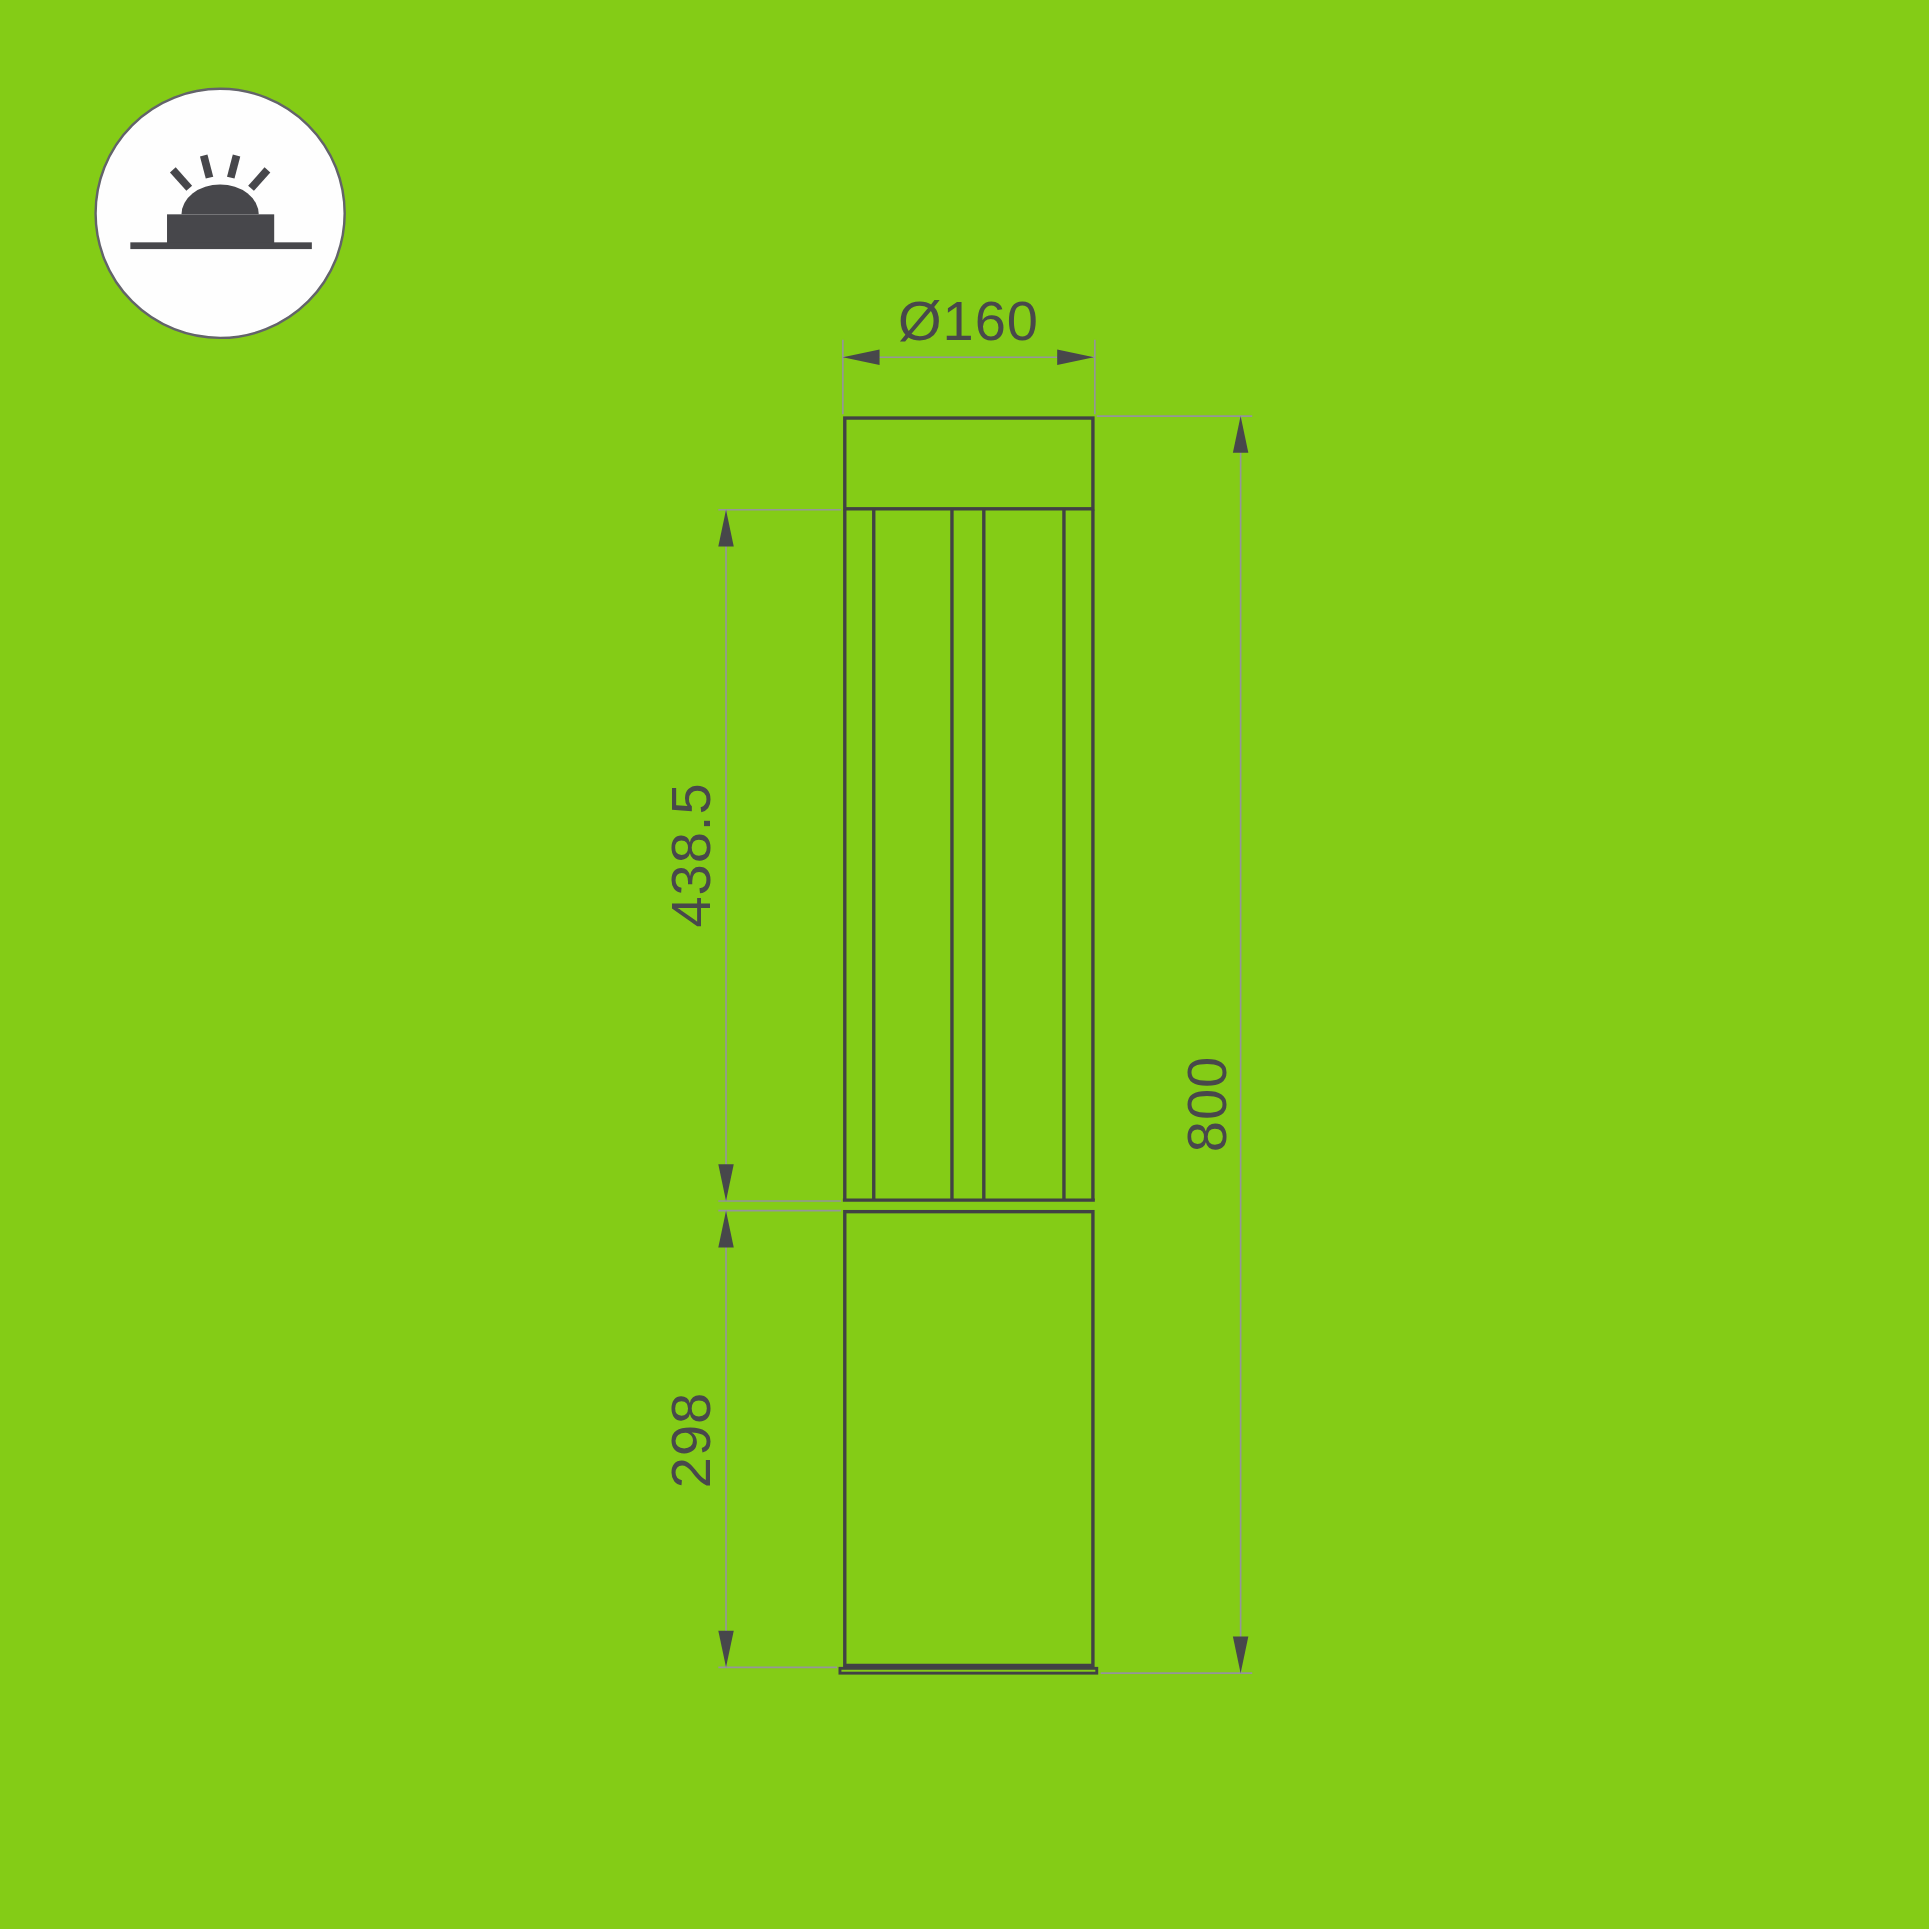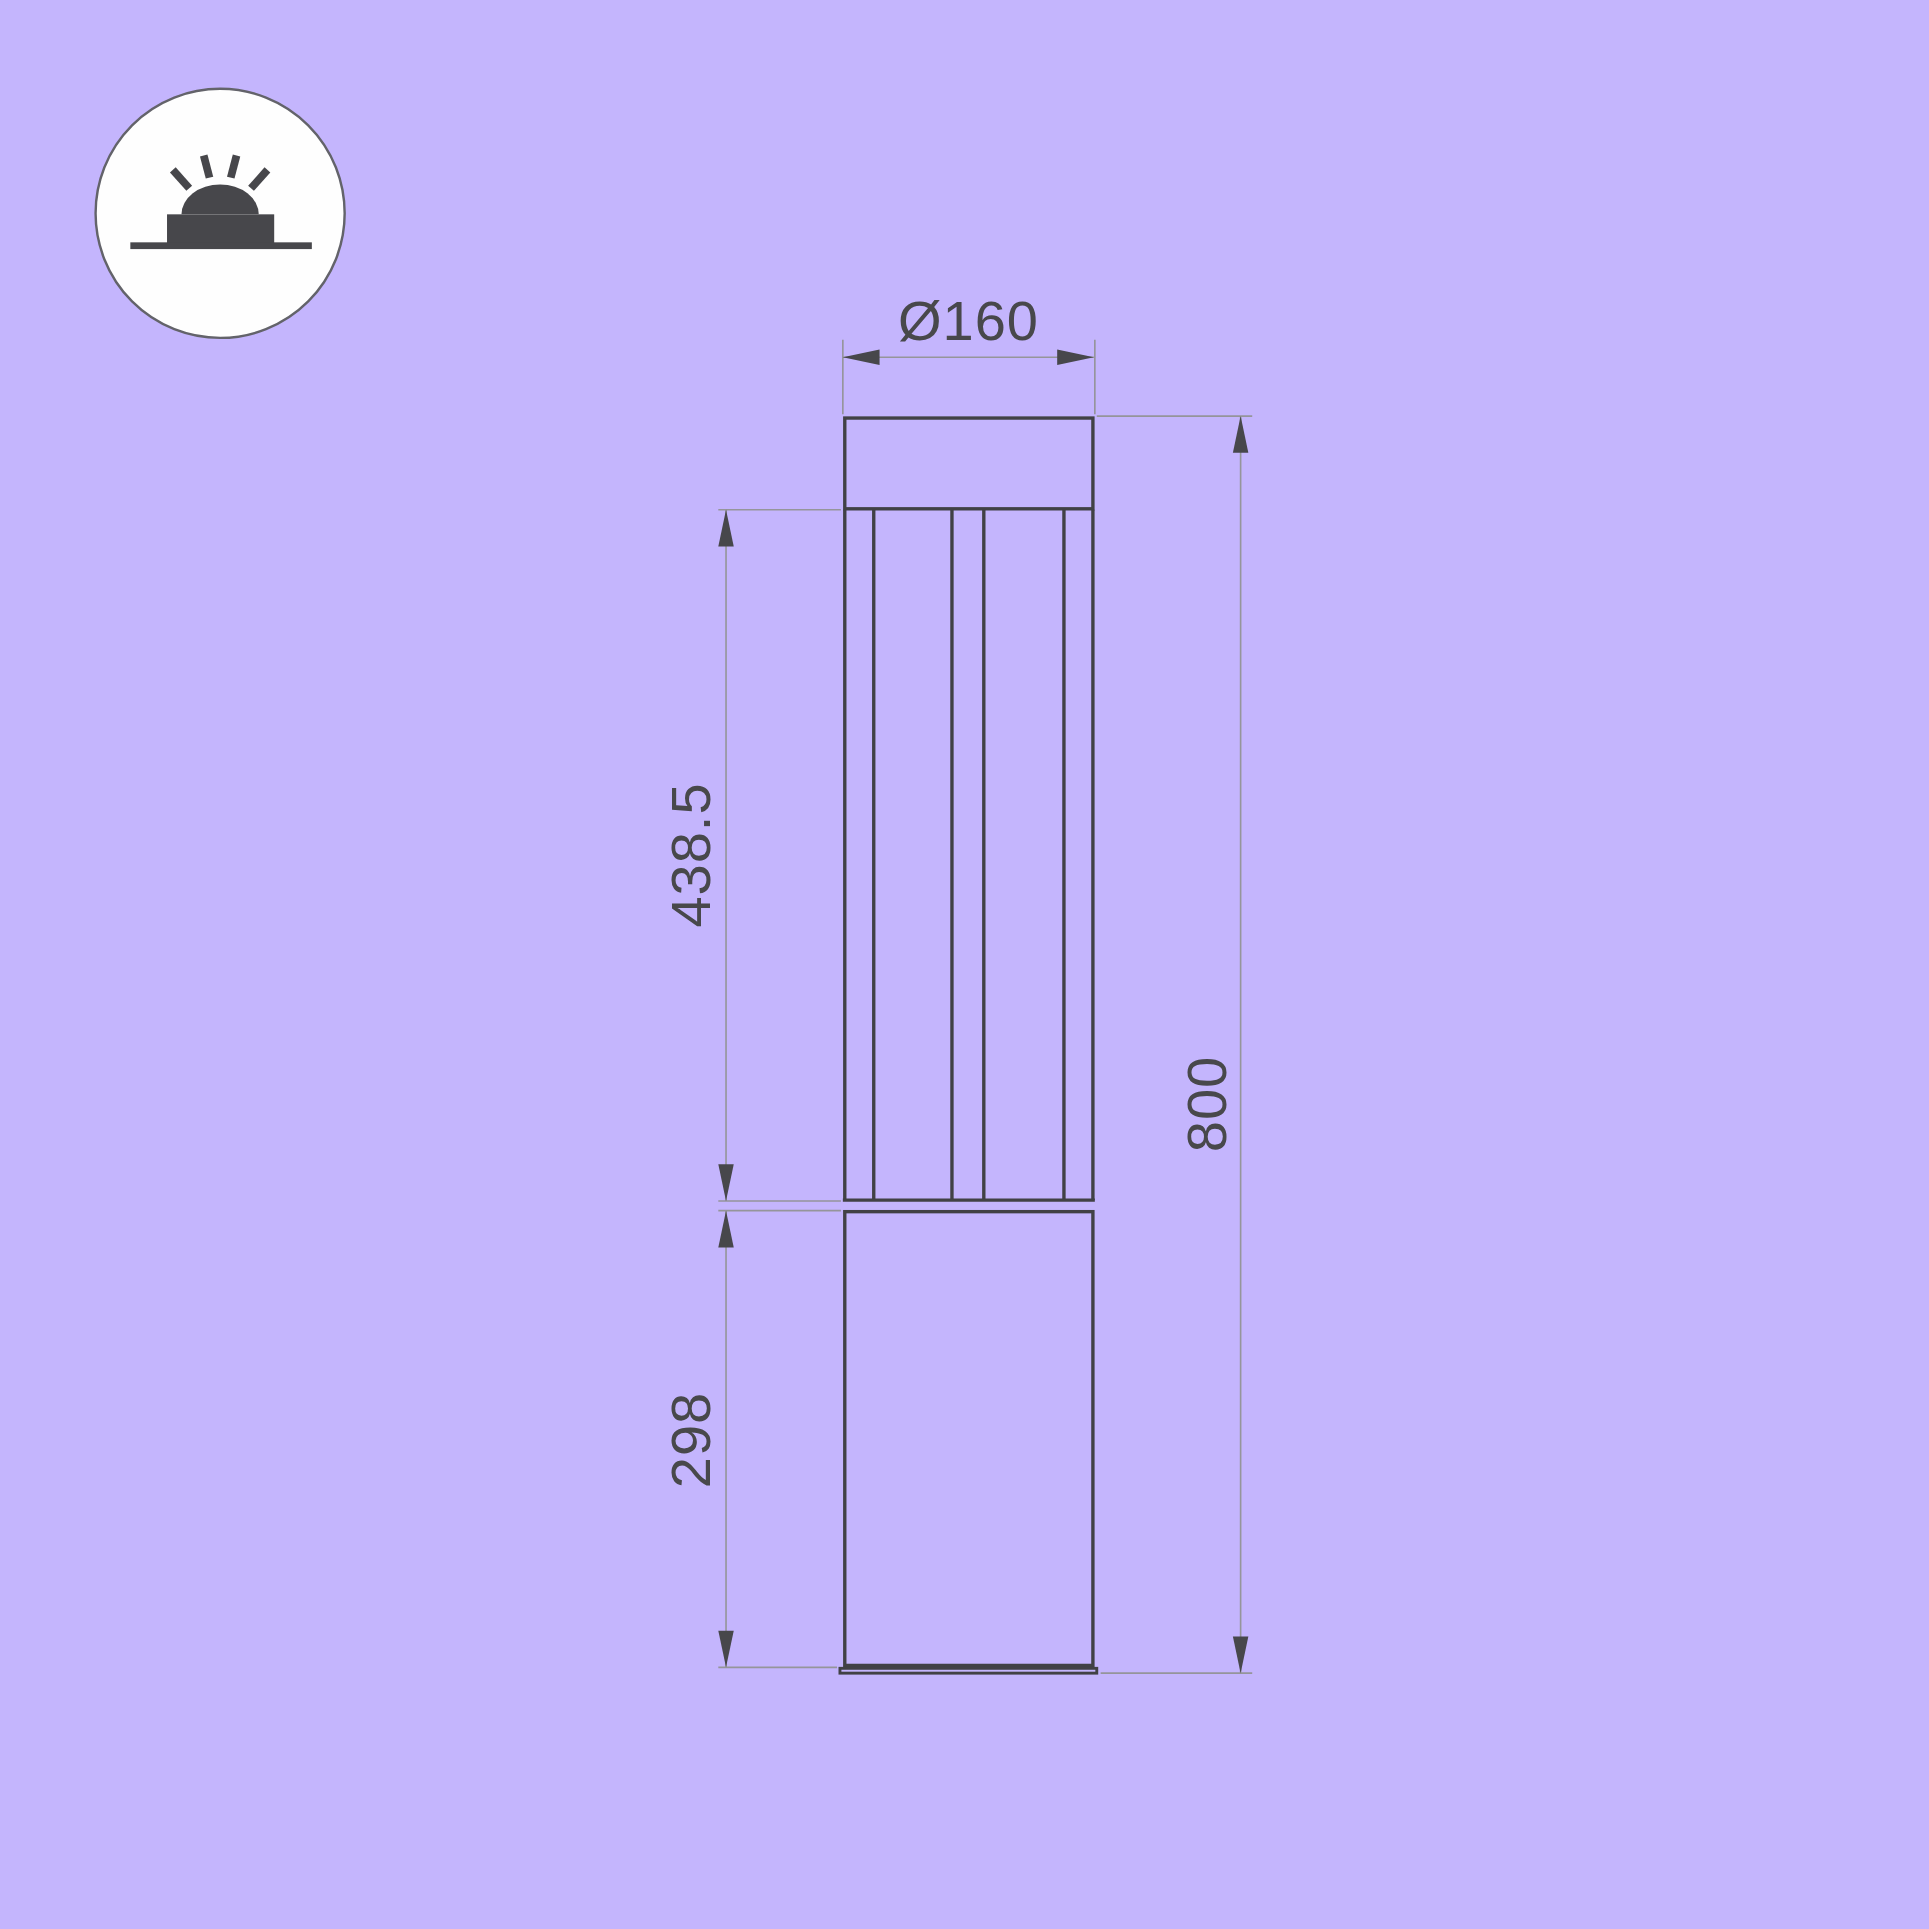--- a/index.html
+++ b/index.html
@@ -4,21 +4,21 @@
 <style>
   html, body {
     margin: 0;
     padding: 0;
     background: #ffffff;
   }
   .canvas {
     position: relative;
     width: 1929px;
     height: 1929px;
-    background: #c4b5fd;
+    background: #84cc16;
     font-family: "Liberation Sans", sans-serif;
     overflow: hidden;
   }
   .drawing-svg {
     position: absolute;
     left: 0;
     top: 0;
     width: 1929px;
     height: 1929px;
     display: block;

